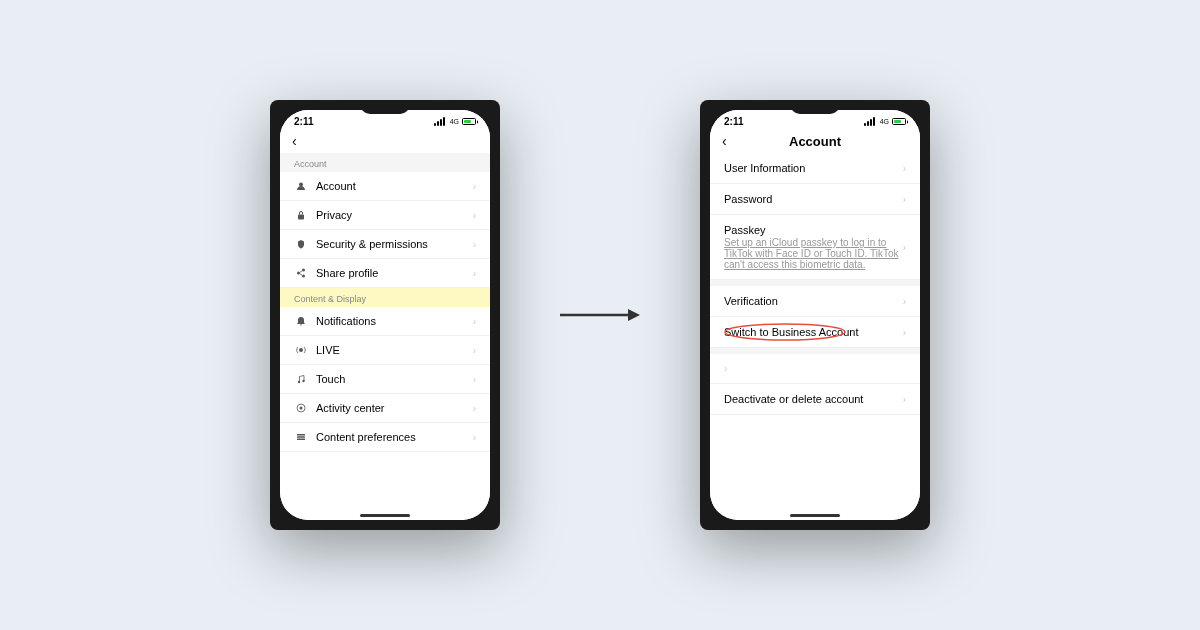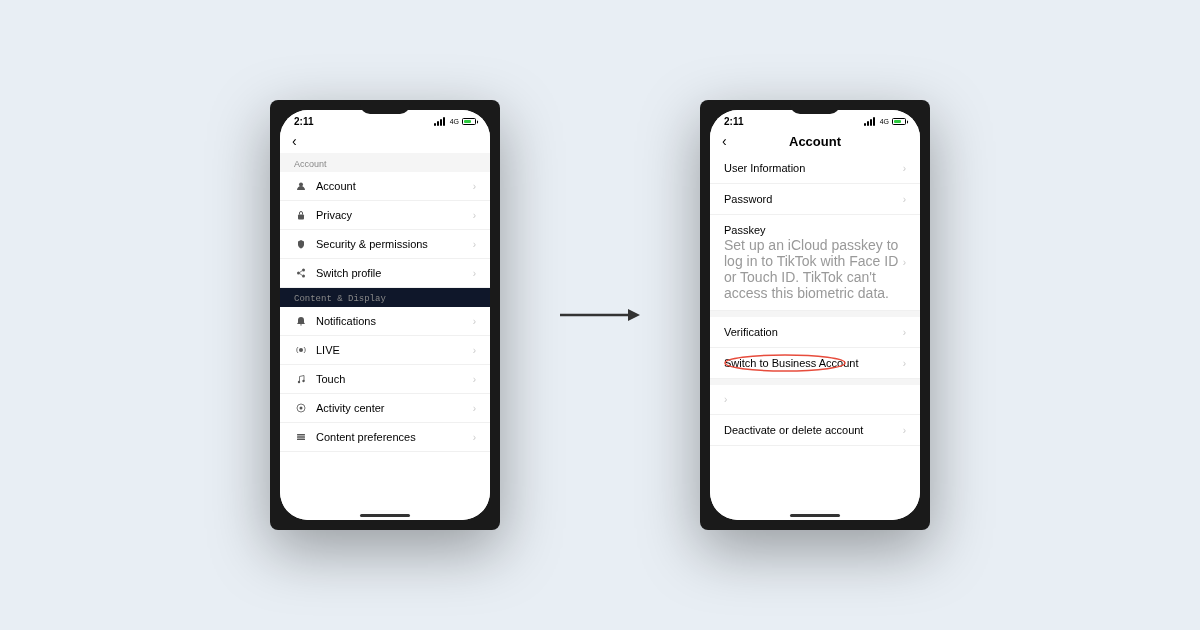--- a/index.html
+++ b/index.html
@@ -178,22 +178,21 @@
       flex: 1;
       font-size: 11px;
       color: #000;
     }
     .menu-item-chevron {
       font-size: 10px;
       color: #ccc;
     }
     
     .content-section {
-      background: #0f172a;
-      font-family: Liberation Mono, monospace;
+      background: #fef9c3;
     }
     
     .arrow-container {
       display: flex;
       flex-direction: column;
       align-items: center;
       justify-content: center;
     }
     .arrow {
       display: flex;
@@ -210,23 +209,24 @@
       border-bottom: 0.5px solid #f0f0f0;
       background: #fff;
       cursor: pointer;
     }
     .account-item-text {
       flex: 1;
       font-size: 11px;
       color: #000;
     }
     .account-item-sub {
-      font-size: 14px;
+      font-size: 10px;
       color: #999;
       margin-top: 1px;
+      text-decoration: underline;
     }
     .account-item-chevron {
       font-size: 10px;
       color: #ccc;
     }
     .highlighted-item {
       position: relative;
     }
     .home-indicator {
       height: 10px;
@@ -312,21 +312,21 @@
         <div class="menu-item">
           <div class="menu-item-icon">
             <svg width="10" height="10" viewBox="0 0 10 10">
                 <circle cx="7.5" cy="2" r="1.5" fill="#555"></circle>
                 <circle cx="7.5" cy="8" r="1.5" fill="#555"></circle>
                 <circle cx="2.5" cy="5" r="1.5" fill="#555"></circle>
                 <line x1="3.9" y1="4.3" x2="6.1" y2="2.7" stroke="#555" stroke-width="0.8"></line>
                 <line x1="3.9" y1="5.7" x2="6.1" y2="7.3" stroke="#555" stroke-width="0.8"></line>
               </svg>
           </div>
-          <span class="menu-item-text">Switch profile</span>
+          <span class="menu-item-text">Share profile</span>
           <span class="menu-item-chevron">›</span>
         </div>
 
         <div class="section-label content-section">Content &amp; Display</div>
 
         <div class="menu-item">
           <div class="menu-item-icon">
             <svg width="10" height="10" viewBox="0 0 10 10">
                 <path d="M5 1a3 3 0 0 1 3 3v2.5l1 1.5H1L2 6.5V4a3 3 0 0 1 3-3z" fill="#555"></path>
                 <path d="M4 8.5a1 1 0 0 0 2 0" fill="#555"></path>

